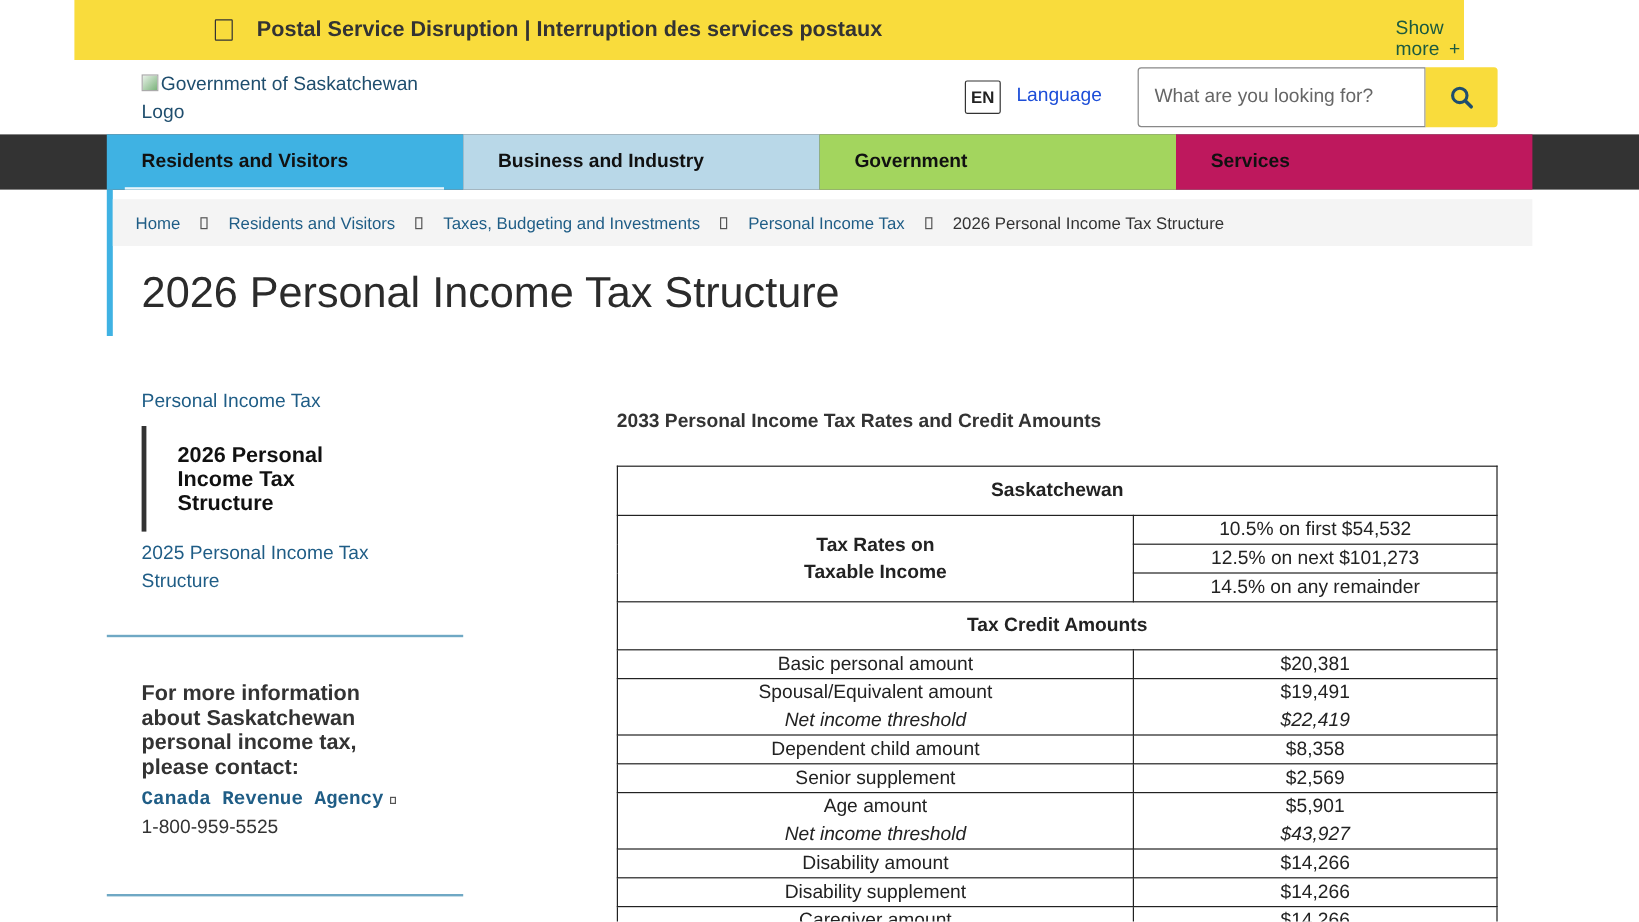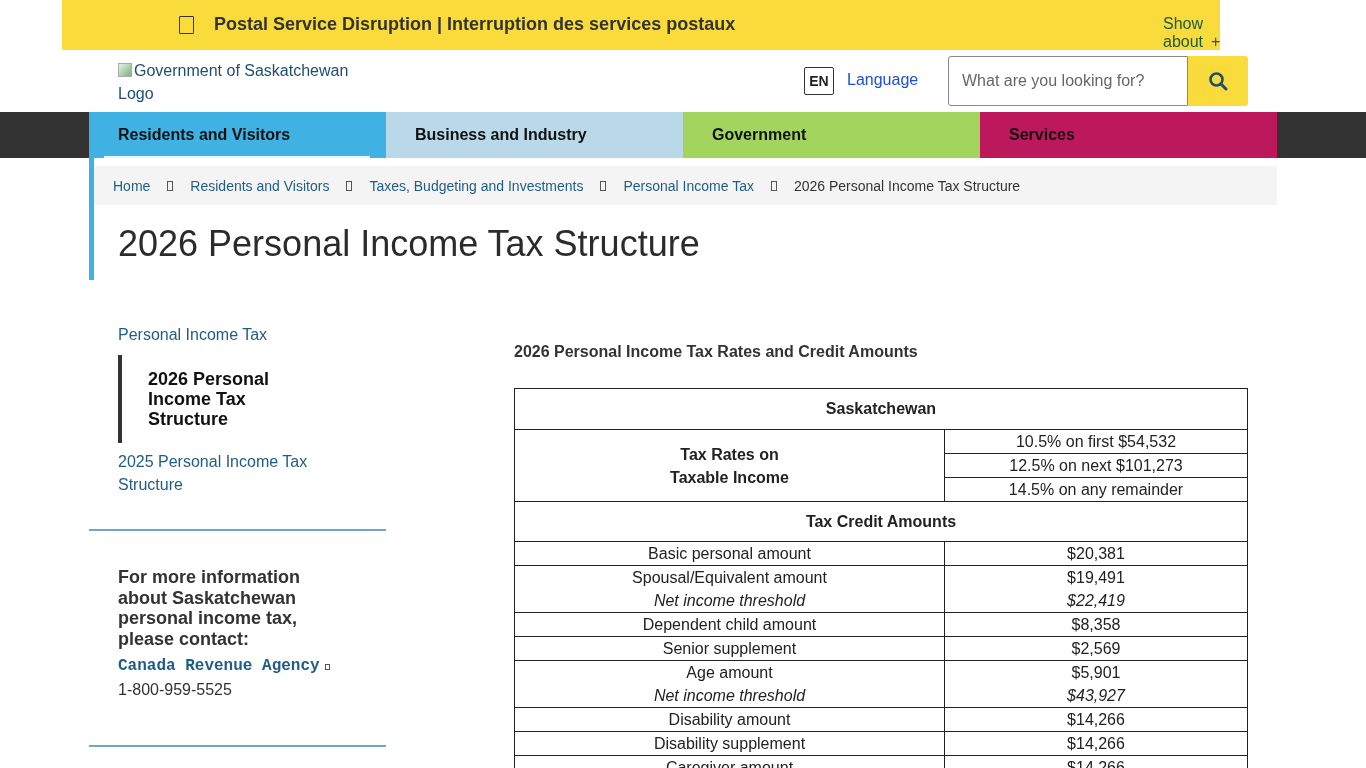--- a/index.html
+++ b/index.html
@@ -64,21 +64,21 @@
   .credit-row td { line-height: 23px; }
   .italic { font-style: italic; }
 </style>
 </head>
 <body>
 
 <div class="alert-bar">
   <span class="alert-icon"></span>
   <span class="alert-text">Postal Service Disruption | Interruption des services postaux</span>
   <span class="show-more">
-    <span>Show about</span><span class="plus">+</span>
+    <span>Show more</span><span class="plus">+</span>
   </span>
 </div>
 
 <div class="header">
   <div class="logo">
     <span class="broken"></span><span>Government of Saskatchewan Logo</span>
   </div>
   <div class="lang-badge">EN</div>
   <span class="lang-link">Language</span>
   <input class="search-input" type="text" placeholder="What are you looking for?" style="">
@@ -116,21 +116,21 @@
 <span class="side-link" style="left:118px; top:323px;">Personal Income Tax</span>
 <div class="side-current-bar"></div>
 <div class="side-current">2026 Personal Income Tax Structure</div>
 <span class="side-link" style="left:118px; top:450px; width:210px;">2025 Personal Income Tax Structure</span>
 <div class="side-rule" style="top:529px;"></div>
 <div class="contact-heading">For more information about Saskatchewan personal income tax, please contact:</div>
 <span class="contact-link"><span>Canada Revenue Agency</span><span class="ext-icon"></span></span>
 <span class="contact-phone">1-800-959-5525</span>
 <div class="side-rule" style="top:745px;"></div>
 
-<div class="table-caption">2026 Personal Income Tax Rates and Credit Amounts</div>
+<div class="table-caption">2033 Personal Income Tax Rates and Credit Amounts</div>
 
 <table class="tax">
   <tbody>
       <tr class="tr-head">
     <th colspan="2">Saskatchewan</th>
   </tr>
   <tr>
     <td class="c1 rate-label" rowspan="3">
       <div>Tax Rates on</div>
       <div>Taxable Income</div>

